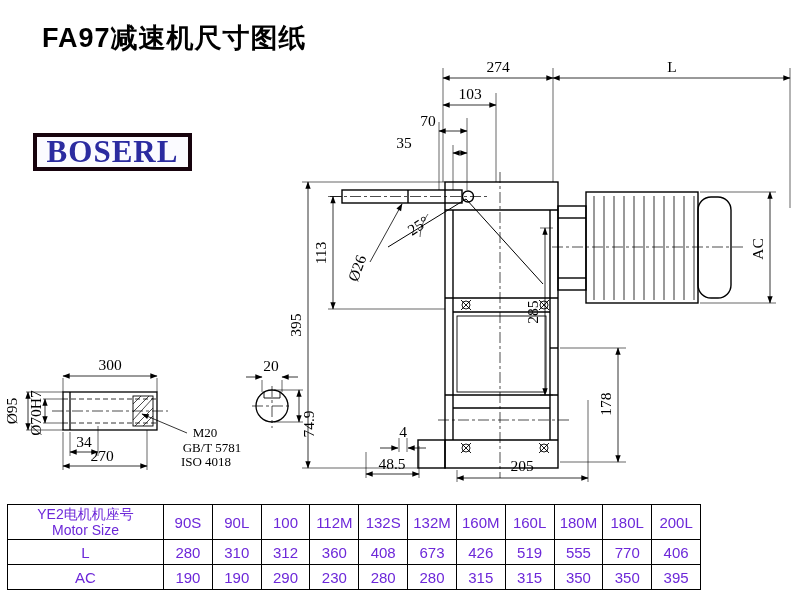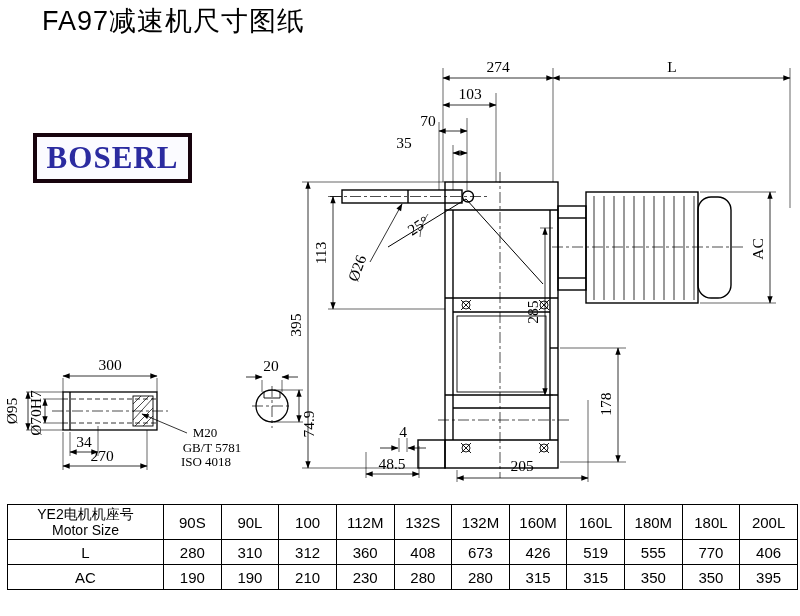--- a/index.html
+++ b/index.html
@@ -1,31 +1,31 @@
 <!DOCTYPE html>
 <html><head>
 <meta charset="utf-8">
 <style>
   * { margin:0; padding:0; box-sizing:border-box; }
   html,body { background:#ffffff; }
   .canvas { position:relative; width:800px; height:616px; background:#fff; overflow:hidden;
             font-family:"Liberation Sans", sans-serif; }
-  .title { position:absolute; left:42px; top:3px; font-size:27px; font-weight:normal;
+  .title { position:absolute; left:42px; top:20px; font-size:27px; font-weight:bold;
            color:#000; letter-spacing:1px; white-space:nowrap; }
-  .logo { position:absolute; left:33px; top:133px; width:159px; height:50px;
+  .logo { position:absolute; left:33px; top:133px; width:159px; height:38px;
           border:4px solid #17030d; background:#fbfbff; display:flex;
           align-items:center; justify-content:center; }
   .logo span { font-family:"Liberation Serif", serif; font-size:31px; font-weight:bold;
                color:#2b2ba0; letter-spacing:1px; }
   svg.drawing { position:absolute; left:0; top:0; }
   svg.drawing text { font-family:"Liberation Serif", serif; font-size:15.5px; fill:#000;
                      text-anchor:middle; }
   svg.drawing text.small { font-size:13px; }
-  table.size { position:absolute; left:7px; top:504px; width:791px; border-collapse:collapse;
-               table-layout:fixed; font-size:15px; color:#000000; background:#fff; }
+  table.size { position:absolute; left:7px; top:504px; width:694px; border-collapse:collapse;
+               table-layout:fixed; font-size:15px; color:#6d28d9; background:#fff; }
   table.size th, table.size td { border:1px solid #000; text-align:center; padding:0;
                                  font-weight:normal; vertical-align:middle; }
   table.size thead tr { height:35px; }
   table.size tbody tr { height:25px; }
   .col-first { width:156px; }
   table.size thead div { font-size:14px; line-height:16px; }
 </style>
 </head>
 <body>
 
@@ -243,21 +243,21 @@
           <td>426</td>
           <td>519</td>
           <td>555</td>
           <td>770</td>
           <td>406</td>
         </tr>
         <tr>
           <th class="col-first">AC</th>
           <td>190</td>
           <td>190</td>
-          <td>210</td>
+          <td>290</td>
           <td>230</td>
           <td>280</td>
           <td>280</td>
           <td>315</td>
           <td>315</td>
           <td>350</td>
           <td>350</td>
           <td>395</td>
         </tr>
       </tbody>

